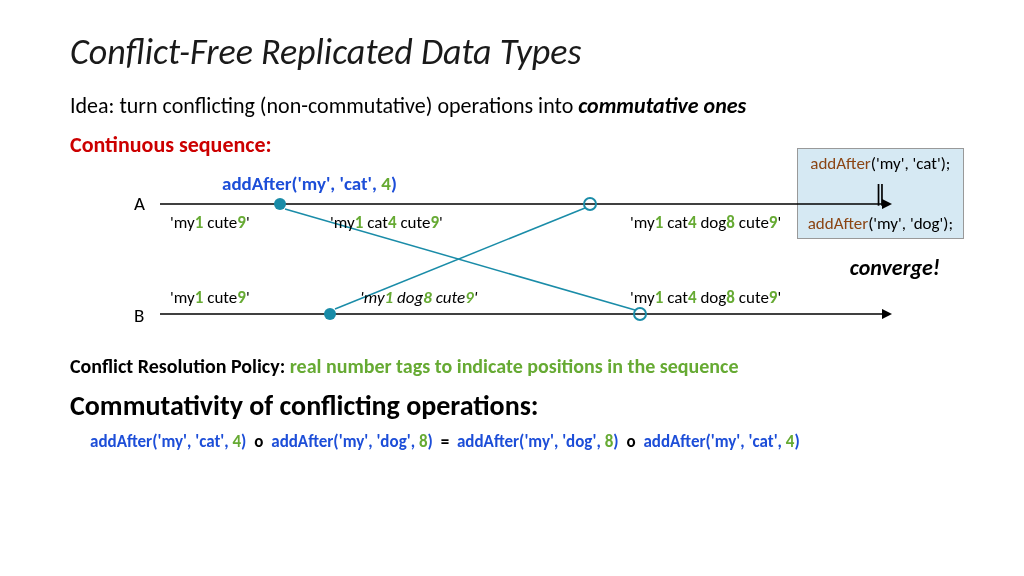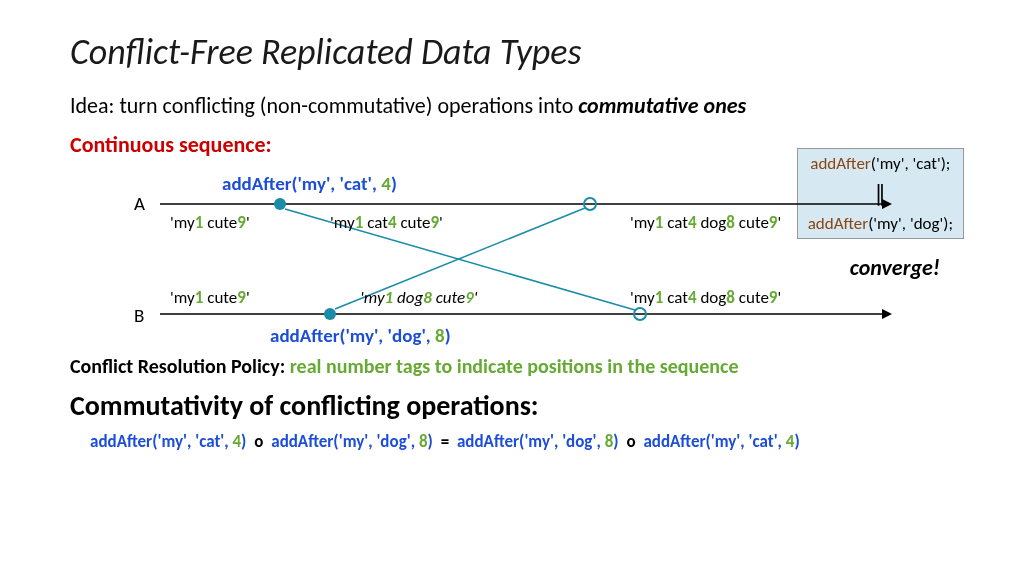--- a/index.html
+++ b/index.html
@@ -98,23 +98,20 @@
     <line x1="205" y1="145" x2="455" y2="44" stroke="#1a8ca8" stroke-width="1.5"></line>
   </svg>
 
   <div class="timeline-label" style="left:4px; top:28px;">A</div>
   <div class="timeline-label" style="left:4px; top:140px;">B</div>
 
   <div class="op-label" style="left:92px; top:8px;">
     <span class="blue-bold">addAfter(</span><span class="blue-bold">'my', 'cat', </span><span class="green-bold">4</span><span class="blue-bold">)</span>
   </div>
 
-  <div class="op-label" style="left:140px; top:160px;">
-    <span class="blue-bold">addAfter(</span><span class="blue-bold">'my', 'dog', </span><span class="green-bold">8</span><span class="blue-bold">)</span>
-  </div>
 
   <div class="state-label" style="left:40px; top:48px;">
     <span>'my</span><span class="green-plain">1</span><span> cute</span><span class="green-plain">9</span><span>'</span>
   </div>
   <div class="state-label" style="left:200px; top:48px;">
     <span>'my</span><span class="green-plain">1</span><span> cat</span><span class="green-plain">4</span><span> cute</span><span class="green-plain">9</span><span>'</span>
   </div>
   <div class="state-label" style="left:500px; top:48px;">
     <span>'my</span><span class="green-plain">1</span><span> cat</span><span class="green-plain">4</span><span> dog</span><span class="green-plain">8</span><span> cute</span><span class="green-plain">9</span><span>'</span>
   </div>

